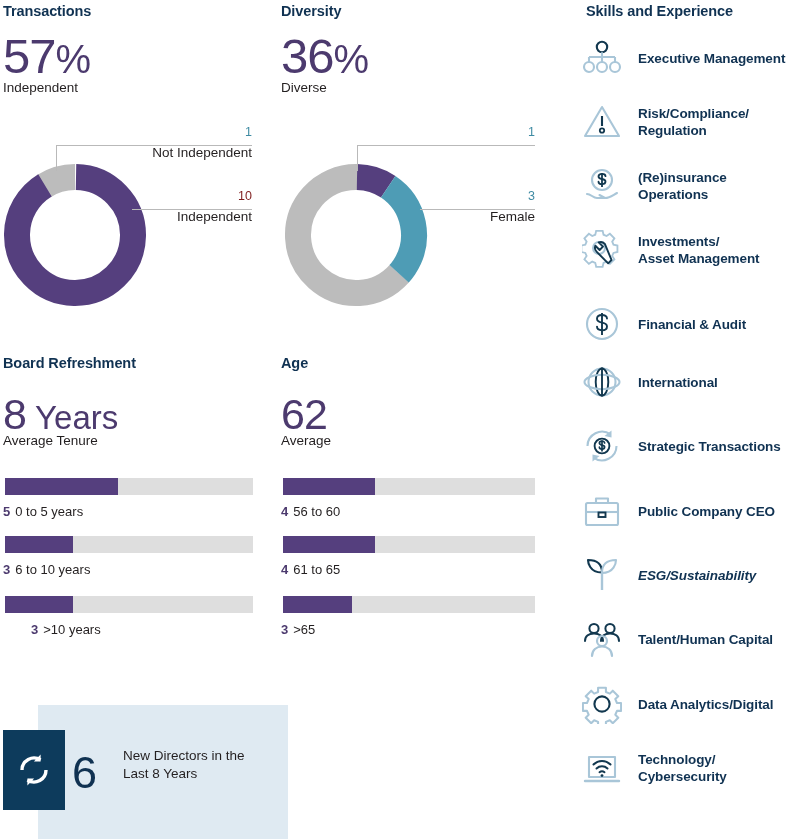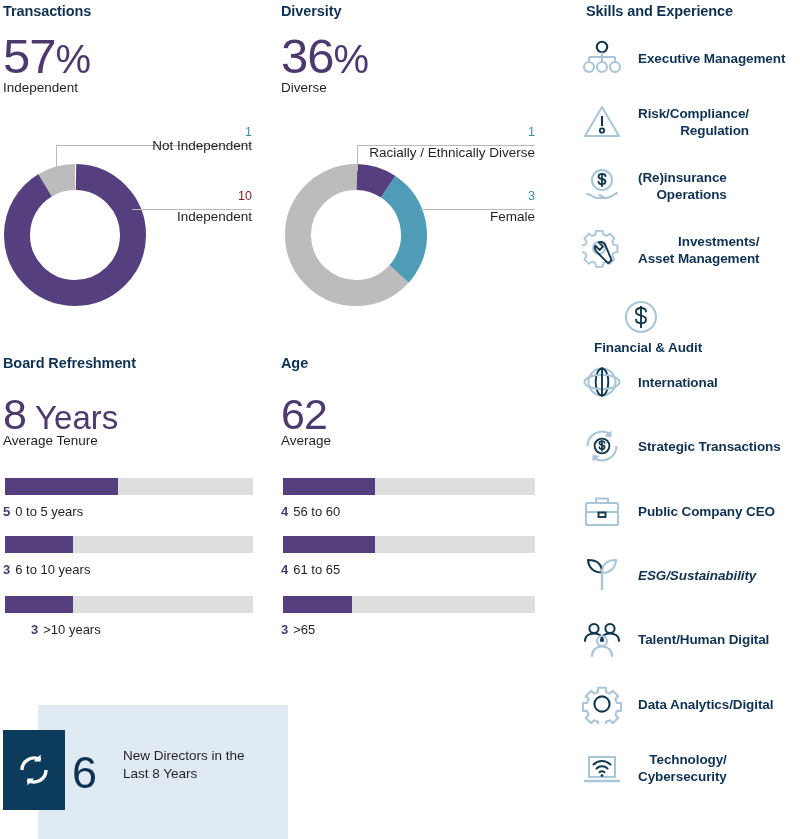--- a/index.html
+++ b/index.html
@@ -42,21 +42,21 @@
   .bar-label{font-size:13px;color:#231f20;line-height:15px;white-space:nowrap;}
   .bar-label b{color:#4c3a6e;font-weight:bold;margin-right:5px;}
 
   
   .callout-bg{background:#dfeaf2;}
   .callout-sq{background:#0d3b5c;display:flex;align-items:center;justify-content:center;}
   .callout-num{font-size:45px;color:#103252;font-weight:300;line-height:1;}
   .callout-txt{font-size:13.5px;color:#231f20;line-height:18px;}
 
   
-  .skill-row{position:absolute;display:flex;align-items:center;text-align:right;}
+  .skill-row{position:absolute;display:flex;align-items:center;}
   .skill-ico{width:44px;height:44px;flex:0 0 44px;display:flex;align-items:center;justify-content:center;}
   .skill-lbl{
     font-size:13.5px;font-weight:bold;color:#103252;line-height:17px;
     margin-left:14px;white-space:pre-line;letter-spacing:-0.1px;
   }
 </style>
 </head>
 <body>
 
 <div class="page" data-name="board-composition-infographic">
@@ -79,21 +79,21 @@
 
   <svg class="abs" style="left:2px;top:162px;" width="146" height="146" viewBox="0 0 146 146" data-name="independence-donut-chart">
 
     <circle cx="73" cy="73" r="58" fill="none" stroke="#bcbcbc" stroke-width="26" stroke-dasharray="33.1 331.3" transform="rotate(-122.7 73 73)" data-name="independence-slice-not-independent"></circle>
     <circle cx="73" cy="73" r="58" fill="none" stroke="#553f7e" stroke-width="26" stroke-dasharray="331.3 33.1" transform="rotate(-89 73 73)" data-name="independence-slice-independent"></circle>
   </svg>
 
   <div class="abs lead-drop" style="left:56px;top:145px;height:26px;" data-name="independence-leader-drop-1"></div>
   <div class="abs lead-rule" style="left:56px;top:145px;width:196px;" data-name="independence-leader-rule-1"></div>
   <div class="abs lead-num" style="left:152px;top:126px;width:100px;" data-name="independence-label-value-1">1</div>
-  <div class="abs lead-txt" style="left:52px;top:138px;width:200px;" data-name="independence-label-text-1">Not Independent</div>
+  <div class="abs lead-txt" style="left:52px;top:145px;width:200px;" data-name="independence-label-text-1">Not Independent</div>
 
   <div class="abs lead-rule" style="left:132px;top:209px;width:120px;" data-name="independence-leader-rule-2"></div>
   <div class="abs lead-num purple" style="left:152px;top:190px;width:100px;" data-name="independence-label-value-2">10</div>
   <div class="abs lead-txt" style="left:92px;top:209px;width:160px;" data-name="independence-label-text-2">Independent</div>
 
   <div class="abs" style="left:281px;top:3px;" data-name="diversity-section-title">Diversity</div>
 
   <div class="abs bignum pct" style="left:281px;top:32px;" data-name="diversity-headline">
     <span data-name="diversity-headline-value">36</span><span class="pctsym" data-name="diversity-headline-symbol">%</span>
   </div>
@@ -104,21 +104,20 @@
     <circle cx="73" cy="73" r="58" fill="none" stroke="#bcbcbc" stroke-width="26" stroke-dasharray="231.9 132.5" transform="rotate(41.7 73 73)" data-name="diversity-slice-other"></circle>
 
     <circle cx="73" cy="73" r="58" fill="none" stroke="#553f7e" stroke-width="26" stroke-dasharray="33.1 331.3" transform="rotate(-89 73 73)" data-name="diversity-slice-racially-ethnically-diverse"></circle>
 
     <circle cx="73" cy="73" r="58" fill="none" stroke="#4e9cb5" stroke-width="26" stroke-dasharray="99.4 264.9" transform="rotate(-56.3 73 73)" data-name="diversity-slice-female"></circle>
   </svg>
 
   <div class="abs lead-drop" style="left:357px;top:145px;height:26px;" data-name="diversity-leader-drop-1"></div>
   <div class="abs lead-rule" style="left:357px;top:145px;width:178px;" data-name="diversity-leader-rule-1"></div>
   <div class="abs lead-num" style="left:435px;top:126px;width:100px;" data-name="diversity-label-value-1">1</div>
-  <div class="abs lead-txt" style="left:335px;top:145px;width:200px;" data-name="diversity-label-text-1">Racially / Ethnically Diverse</div>
 
   <div class="abs lead-rule" style="left:420px;top:209px;width:115px;" data-name="diversity-leader-rule-2"></div>
   <div class="abs lead-num" style="left:435px;top:190px;width:100px;" data-name="diversity-label-value-2">3</div>
   <div class="abs lead-txt" style="left:395px;top:209px;width:140px;" data-name="diversity-label-text-2">Female</div>
 
   <div class="abs" style="left:3px;top:355px;" data-name="board-refreshment-section-title">Board Refreshment</div>
 
   <div class="abs bignum yrs" style="left:3px;top:393px;" data-name="board-refreshment-headline">
     <span data-name="board-refreshment-headline-value">8</span><span class="unit">&nbsp;</span><span class="unit" data-name="board-refreshment-headline-unit">Years</span>
   </div>
@@ -230,21 +229,21 @@
       <svg width="40" height="40" viewBox="0 0 40 40">
         <path d="M16.5 3 h7 l1 4.3 3.3 1.4 3.6-2.4 4.9 4.9 -2.4 3.6 1.4 3.3 4.3 1 v7 l-4.3 1 -1.4 3.3 2.4 3.6 -4.9 4.9 -3.6-2.4 -3.3 1.4 -1 4.3 h-7 l-1-4.3 -3.3-1.4 -3.6 2.4 -4.9-4.9 2.4-3.6 -1.4-3.3 -4.3-1 v-7 l4.3-1 1.4-3.3 -2.4-3.6 4.9-4.9 3.6 2.4 3.3-1.4z" fill="none" stroke="#a9c6d8" stroke-width="2" transform="translate(-1,-2) scale(0.92)"></path>
         <circle cx="17" cy="18" r="6" fill="none" stroke="#a9c6d8" stroke-width="2"></circle>
         <path d="M23 13.5 a6 6 0 0 0 -6.5 -1.5 l4.5 4.5 -3.5 3.5 -4.5-4.5 a6 6 0 0 0 1.5 6.5 l12 12 3.5-3.5z" fill="none" stroke="#12384f" stroke-width="2" stroke-linejoin="round" transform="translate(1,1) scale(0.95)"></path>
       </svg>
     </span>
     <span class="skill-lbl" data-name="skill-label-investments-asset-management">Investments/
 Asset Management</span>
   </div>
 
-  <div class="skill-row" style="left:580px;top:295px;flex-direction:column;" data-name="skill-item-financial-audit">
+  <div class="skill-row" style="left:580px;top:302px;" data-name="skill-item-financial-audit">
     <span class="skill-ico" data-name="financial-audit-icon">
       <svg width="40" height="40" viewBox="0 0 40 40">
         <circle cx="20" cy="20" r="15" fill="none" stroke="#a9c6d8" stroke-width="2.1"></circle>
         <path d="M20 9 V31" fill="none" stroke="#12384f" stroke-width="1.9"></path>
         <path d="M25 14.5c0-2.3-2.3-3.5-5-3.5s-5 1.4-5 3.8 2.4 3.3 5 3.8 5 1.4 5 3.8-2.3 3.8-5 3.8-5-1.3-5-3.6" fill="none" stroke="#12384f" stroke-width="1.9" stroke-linecap="round"></path>
       </svg>
     </span>
     <span class="skill-lbl" data-name="skill-label-financial-audit">Financial &amp; Audit</span>
   </div>
 
@@ -302,21 +301,21 @@
     <span class="skill-ico" data-name="talent-human-capital-icon">
       <svg width="40" height="40" viewBox="0 0 40 40">
         <circle cx="12" cy="9.5" r="4.6" fill="none" stroke="#12384f" stroke-width="2"></circle>
         <circle cx="28" cy="9.5" r="4.6" fill="none" stroke="#12384f" stroke-width="2"></circle>
         <path d="M3 22 c0-5 4-7.5 9-7.5 s9 2.5 9 7.5" fill="none" stroke="#12384f" stroke-width="2" stroke-linecap="round"></path>
         <path d="M19 22 c0-5 4-7.5 9-7.5 s9 2.5 9 7.5" fill="none" stroke="#12384f" stroke-width="2" stroke-linecap="round"></path>
         <circle cx="20" cy="22" r="5" fill="none" stroke="#a9c6d8" stroke-width="2.2"></circle>
         <path d="M10 37 c0-6 4.5-9.5 10-9.5 s10 3.5 10 9.5" fill="none" stroke="#a9c6d8" stroke-width="2.2" stroke-linecap="round"></path>
       </svg>
     </span>
-    <span class="skill-lbl" data-name="skill-label-talent-human-capital">Talent/Human Digital</span>
+    <span class="skill-lbl" data-name="skill-label-talent-human-capital">Talent/Human Capital</span>
   </div>
 
   <div class="skill-row" style="left:580px;top:682px;" data-name="skill-item-data-analytics-digital">
     <span class="skill-ico" data-name="data-analytics-digital-icon">
       <svg width="40" height="40" viewBox="0 0 40 40">
         <path d="M16 3.5 h8 v4.2 l4 1.7 3-3 5.6 5.6 -3 3 1.7 4 h4.2 v8 h-4.2 l-1.7 4 3 3 -5.6 5.6 -3-3 -4 1.7 v4.2 h-8 v-4.2 l-4-1.7 -3 3 -5.6-5.6 3-3 -1.7-4 h-4.2 v-8 h4.2 l1.7-4 -3-3 5.6-5.6 3 3 4-1.7z" fill="none" stroke="#a9c6d8" stroke-width="2.1" stroke-linejoin="round" transform="translate(0,0) scale(0.98) translate(0.4,0.4)"></path>
         <circle cx="20" cy="20" r="7.6" fill="none" stroke="#12384f" stroke-width="2.1"></circle>
       </svg>
     </span>
     <span class="skill-lbl" data-name="skill-label-data-analytics-digital">Data Analytics/Digital</span>

